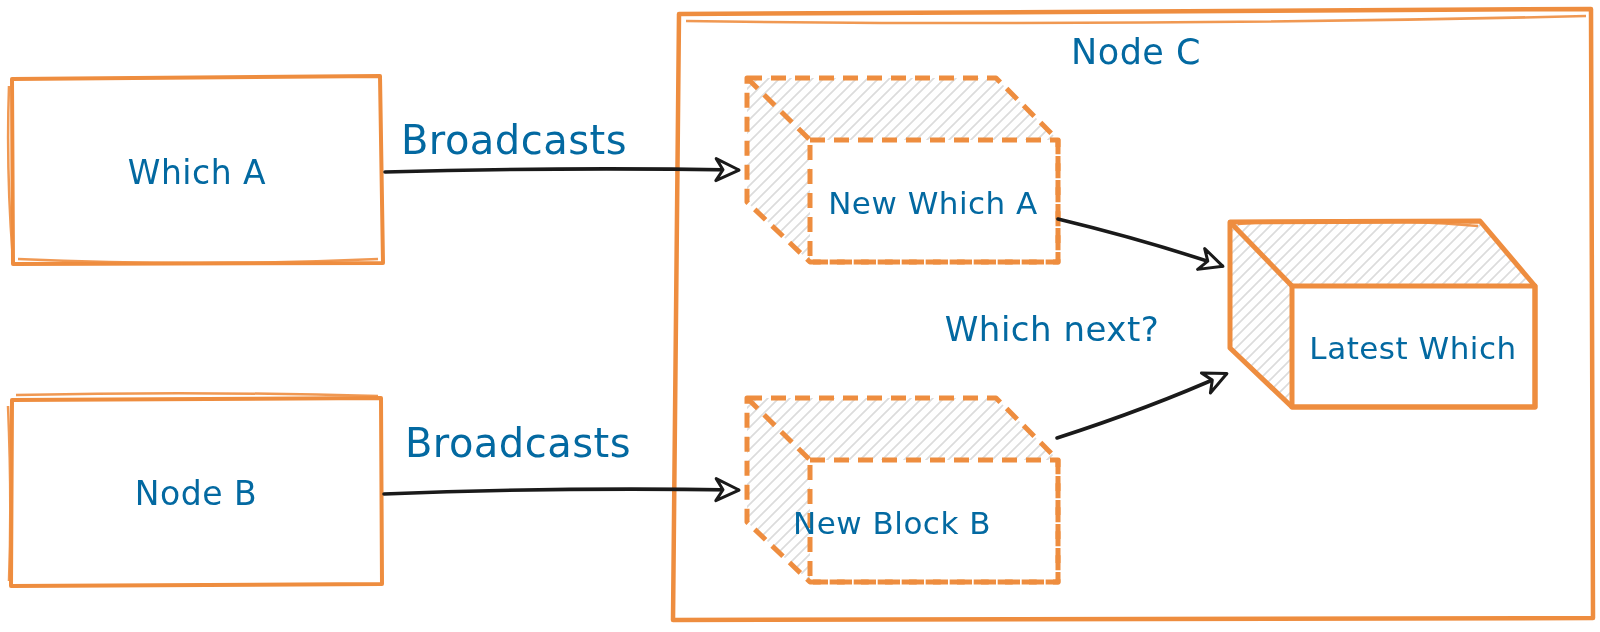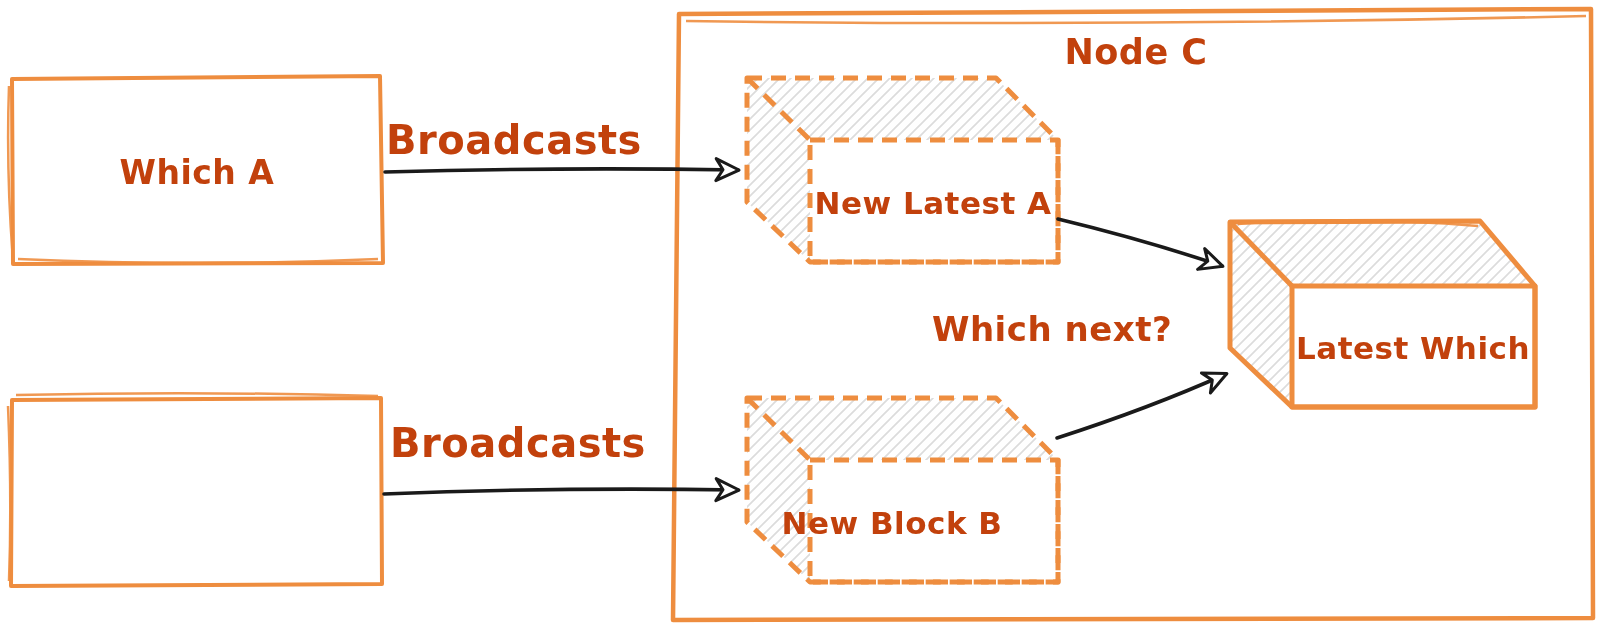--- a/index.html
+++ b/index.html
@@ -10,24 +10,23 @@
     height: 632px;
     background: #ffffff;
     overflow: hidden;
     font-family: "DejaVu Sans", sans-serif;
   }
   .canvas svg { position: absolute; left: 0; top: 0; }
   .label {
     position: absolute;
     transform: translate(-50%, -50%);
     white-space: nowrap;
-    color: #c2410c;
+    color: #0369a1;
     font-family: "DejaVu Sans", sans-serif;
     letter-spacing: 0.5px;
-    font-weight: bold;
   }
   .lbl-node   { font-size: 33px; }
   .lbl-title  { font-size: 35px; }
   .lbl-edge   { font-size: 40px; }
   .lbl-block  { font-size: 31px; }
   .lbl-question { font-size: 34px; text-align: center; }
 </style>
 </head>
 <body>
 
@@ -88,28 +87,29 @@
     <g fill="none" stroke-width="3.6" stroke-linecap="round" stroke="#1a1a1a">
       <path d="M385 172 Q563 167 738 170" marker-end="url(#arrowhead)"></path>
       <path d="M384 494 Q560 487 738 490" marker-end="url(#arrowhead)"></path>
       <path d="M1058 219 Q1145 240 1222 266" marker-end="url(#arrowhead)"></path>
       <path d="M1057 438 Q1150 408 1226 374" marker-end="url(#arrowhead)"></path>
     </g>
   </svg>
 
   <div class="label lbl-node" style="left:197px; top:172px;">Which A</div>
 
+  <div class="label lbl-node" style="left:196px; top:493px;">Node B</div>
 
   <div class="label lbl-title" style="left:1136px; top:52px;">Node C</div>
 
   <div class="label lbl-edge" style="left:514px; top:140px;">Broadcasts</div>
 
   <div class="label lbl-edge" style="left:518px; top:443px;">Broadcasts</div>
 
-  <div class="label lbl-block" style="left:933px; top:203px;">New Latest A</div>
+  <div class="label lbl-block" style="left:933px; top:203px;">New Which A</div>
 
   <div class="label lbl-block" style="left:892px; top:523px;">New Block B</div>
 
   <div class="label lbl-block" style="left:1413px; top:348px;">Latest Which</div>
 
   <div class="label lbl-question" style="left:1052px; top:329px;">Which next?</div>
 
 </div>
 
 </body></html>

